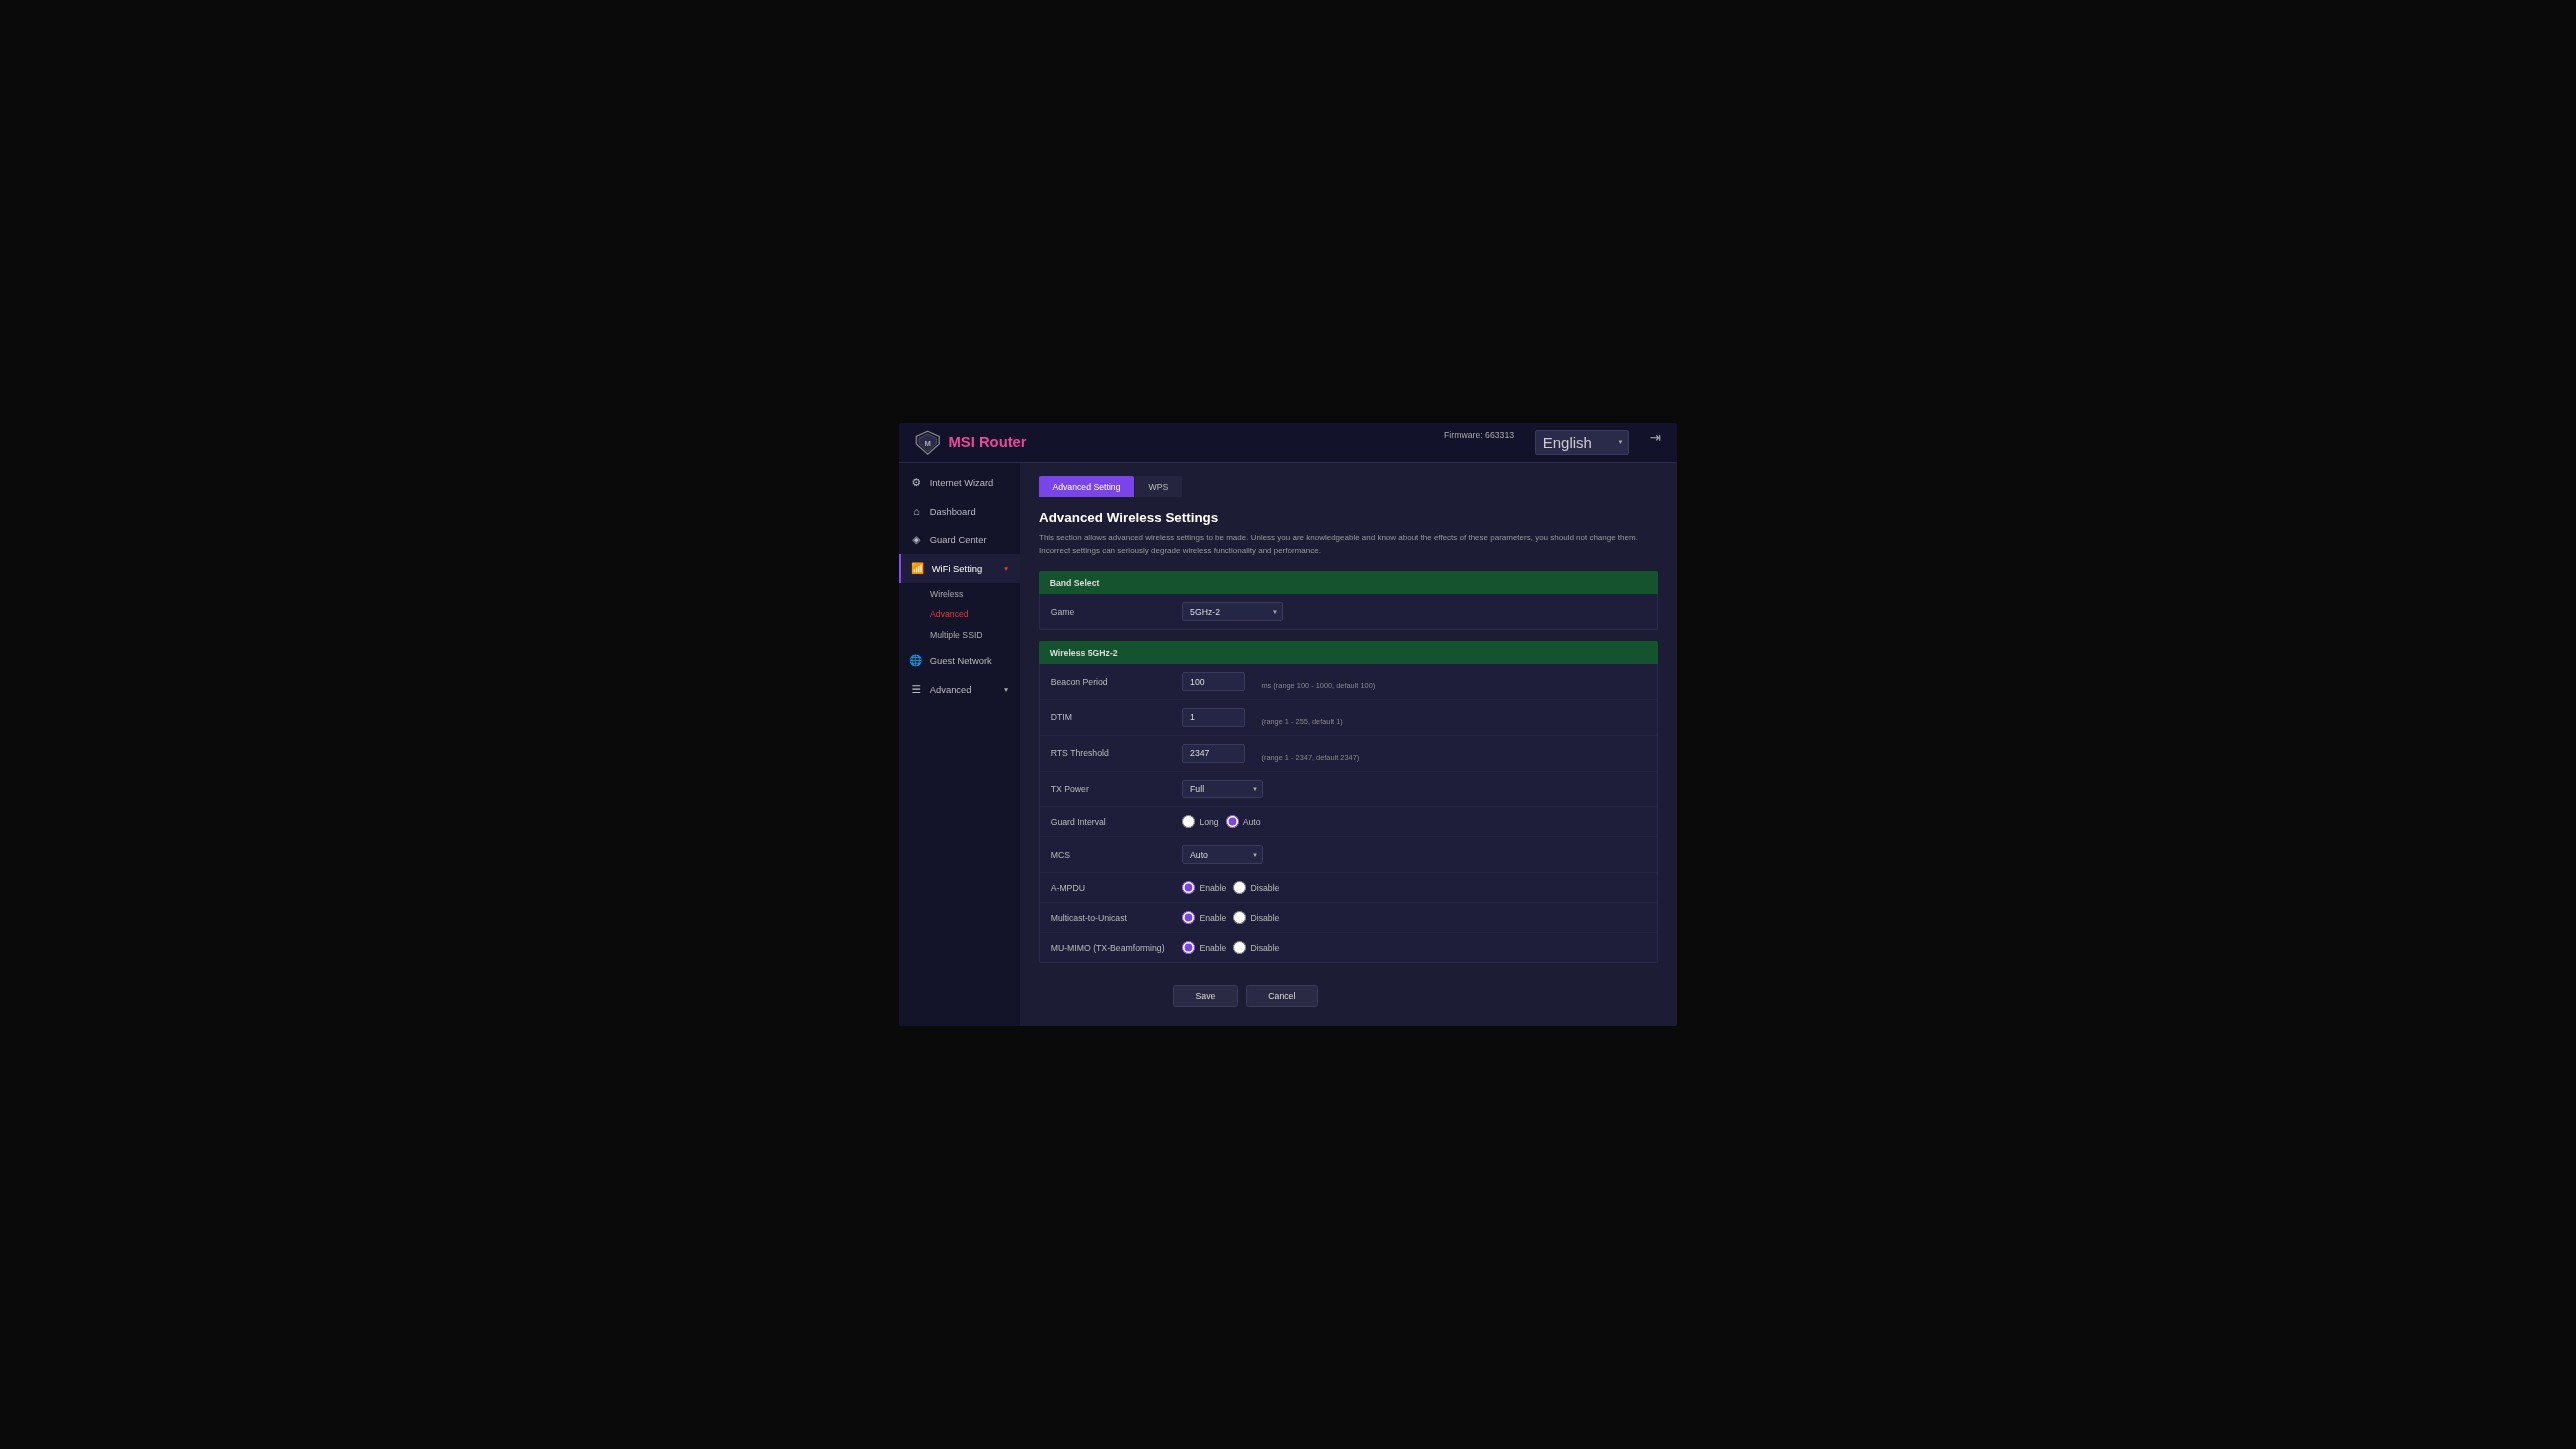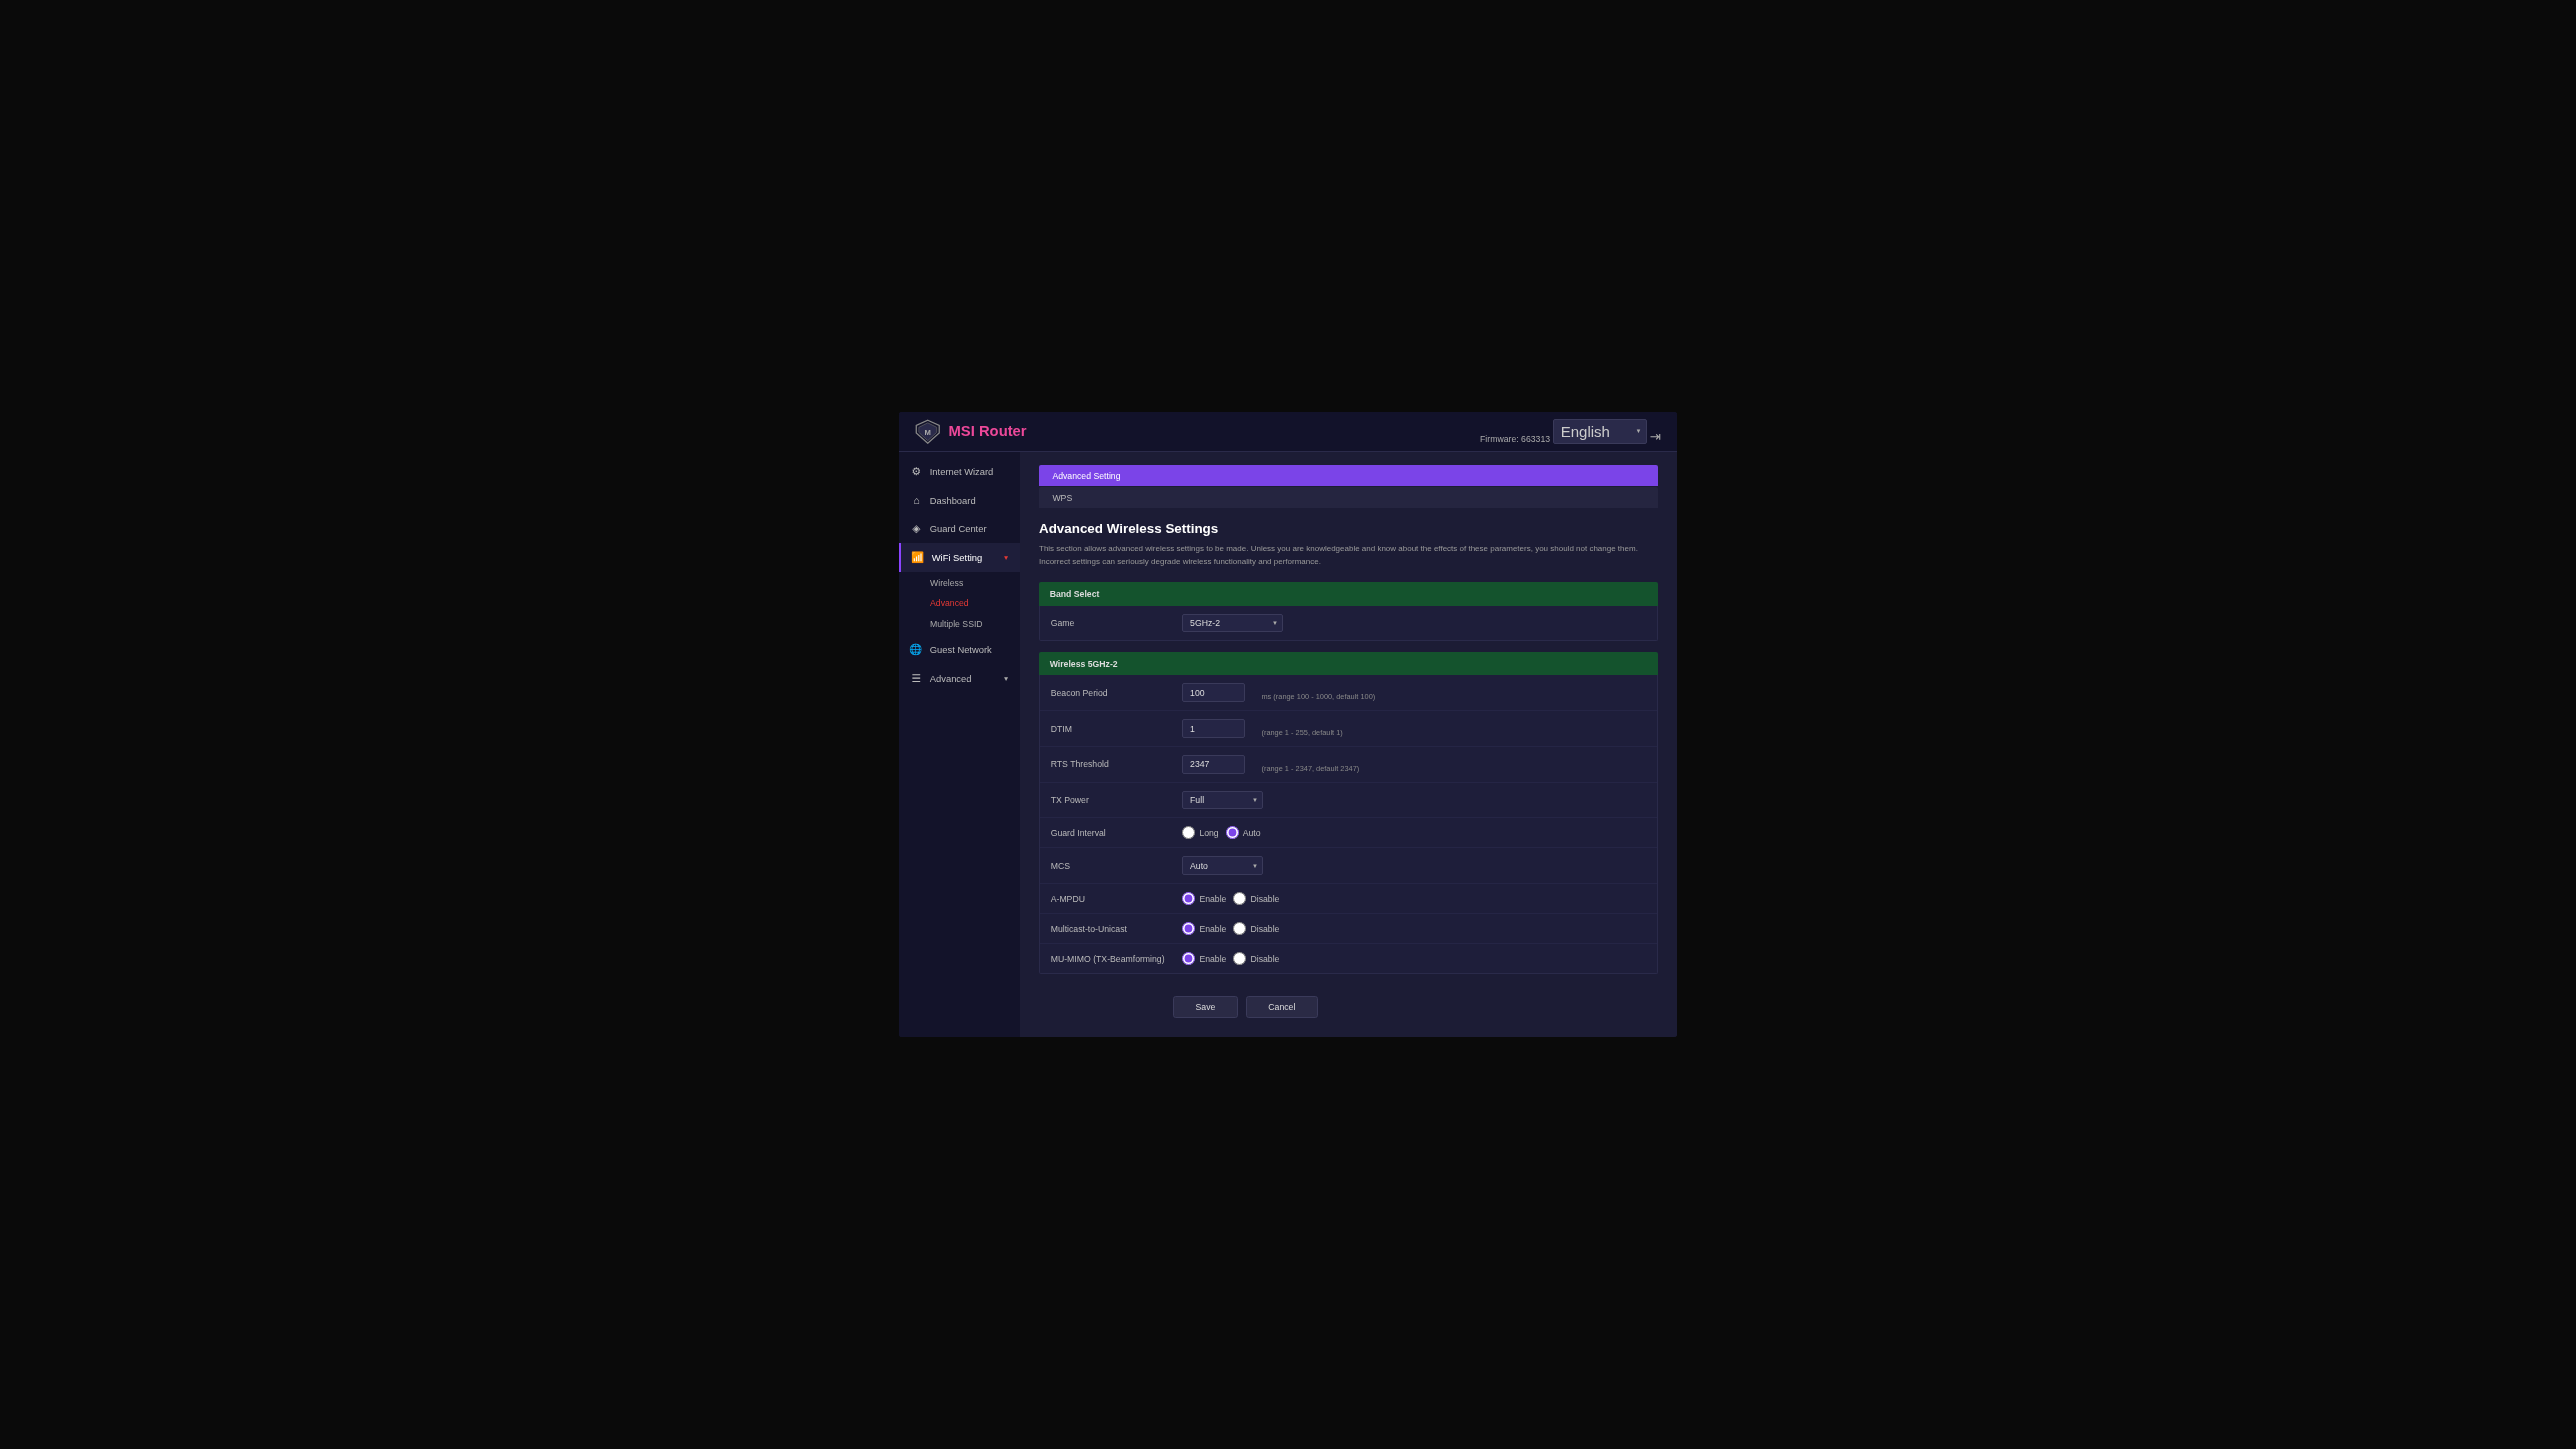--- a/index.html
+++ b/index.html
@@ -40,22 +40,22 @@
       height: 25.5px;
     }
     .header-title {
       font-size: 14.8px;
       font-weight: 600;
       color: #ec4899;
     }
     .header-right {
       margin-left: auto;
       display: flex;
-      align-items: flex-end;
-      gap: 3px;
+      align-items: flex-start;
+      gap: 21px;
     }
     .firmware-text {
       font-size: 8.7px;
       color: #aaa;
     }
     .lang-select {
       background: #2a2a4a;
       border: 0.7px solid #3a3a5a;
       color: #ccc;
       padding: 2.7px 19px 2.7px 6.7px;
@@ -141,21 +141,20 @@
       flex: 1;
       padding: 13.4px 19px;
       background: #1c1c35;
       overflow-y: auto;
     }
     
     .tabs {
       display: flex;
       gap: 1.3px;
       margin-bottom: 13.4px;
-      flex-direction: column;
     }
     .tab {
       padding: 5.4px 13.4px;
       font-size: 8.7px;
       cursor: pointer;
       border-radius: 2px 2px 0 0;
       color: #bbb;
       background: #252540;
     }
     .tab.active {

